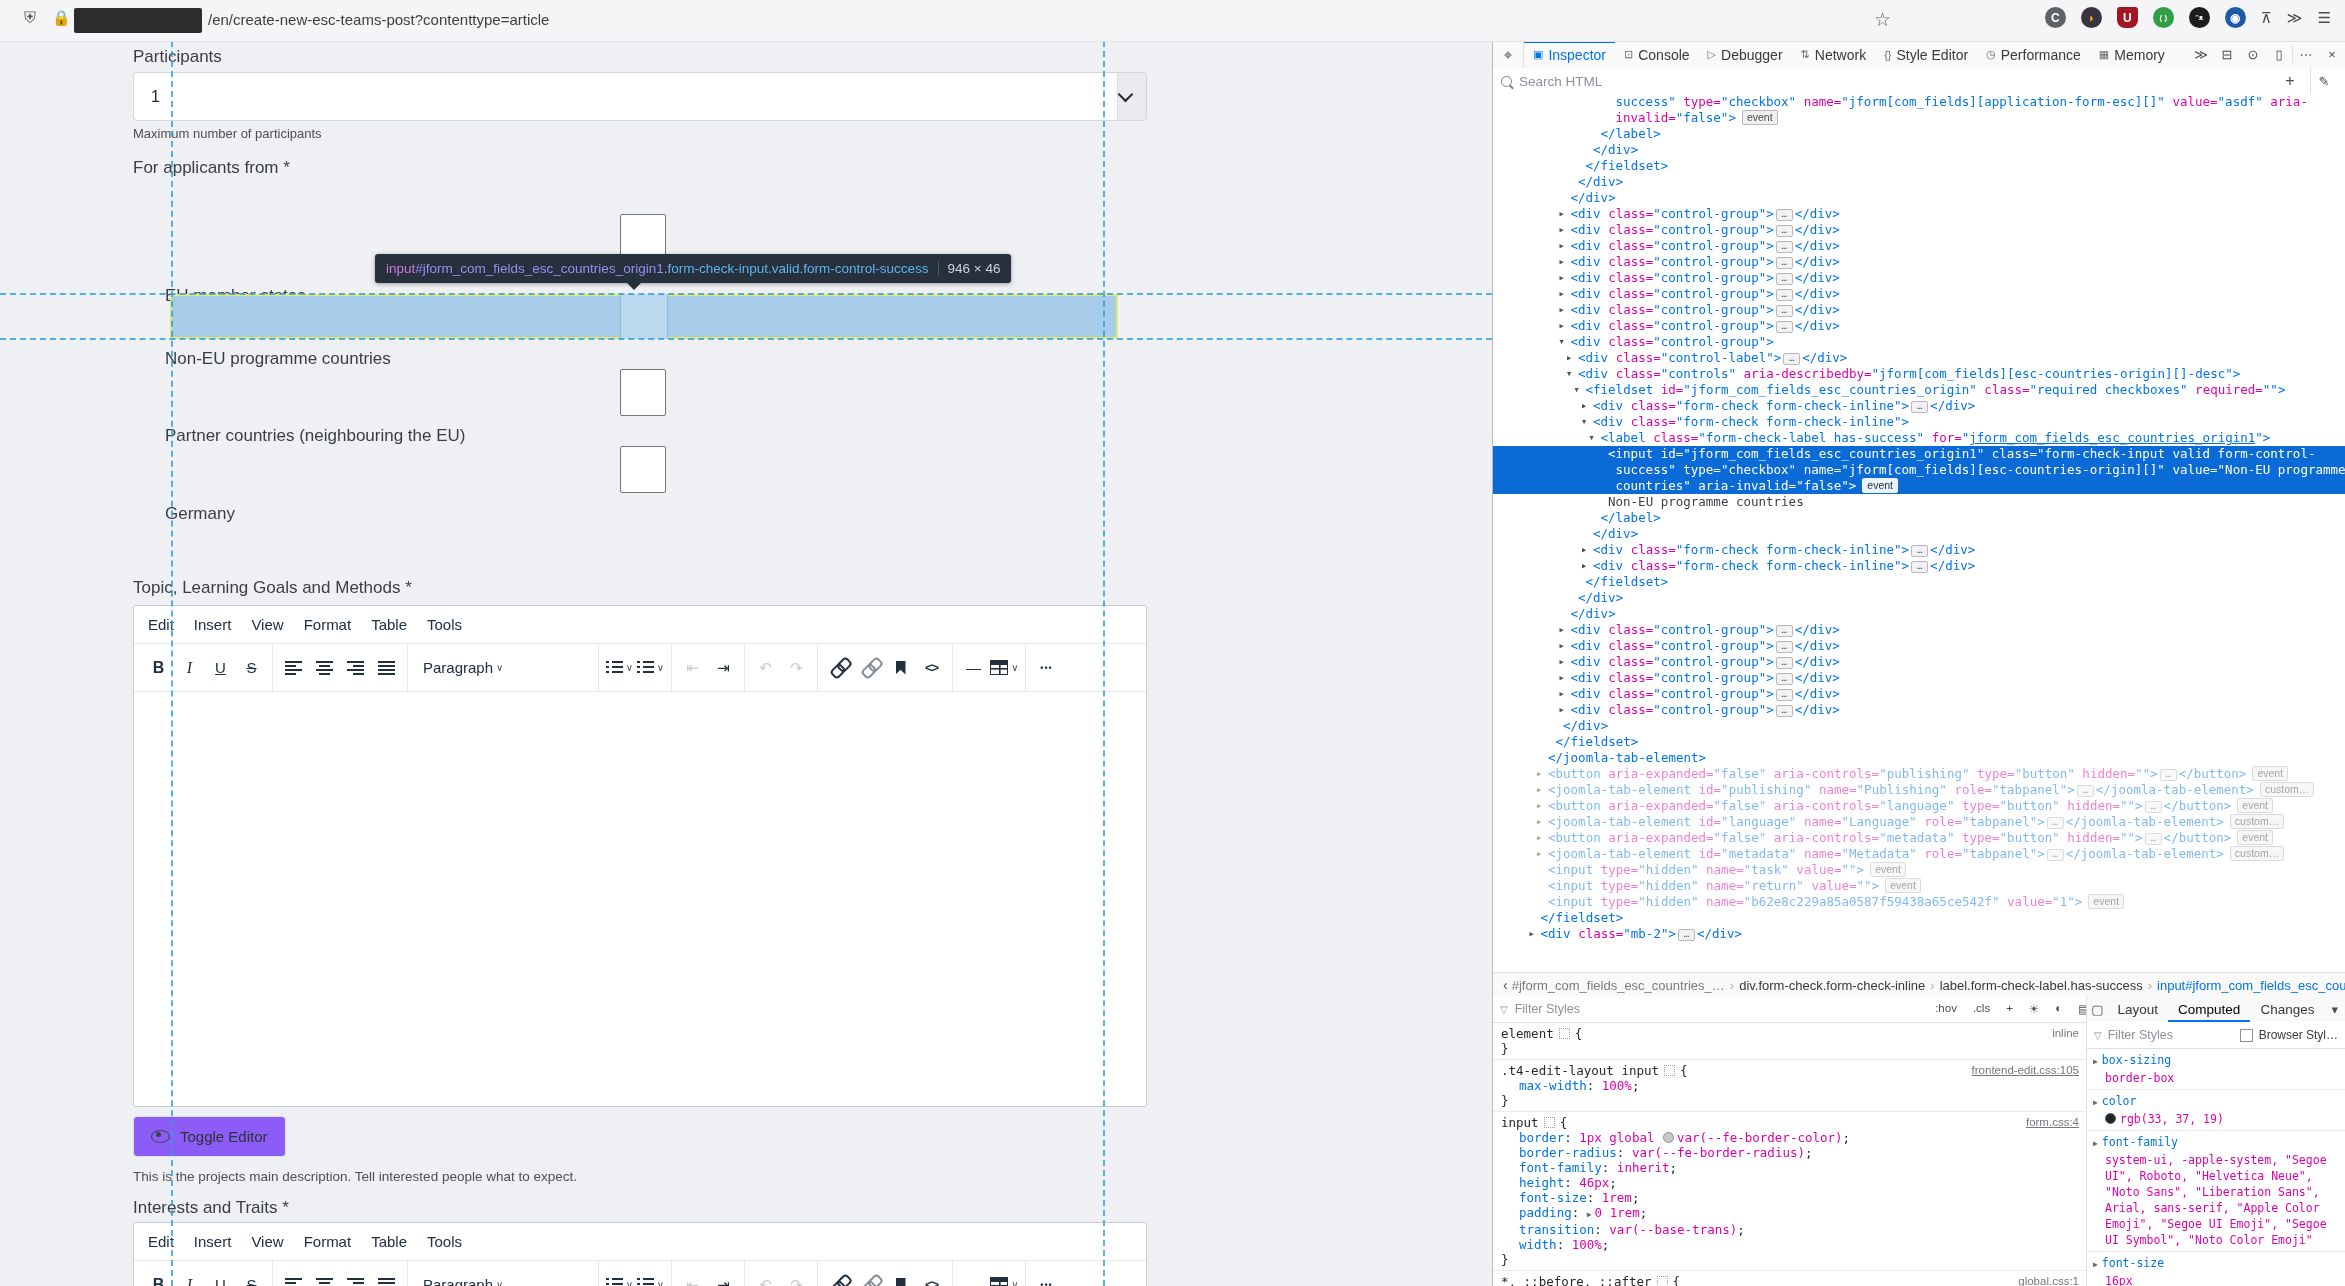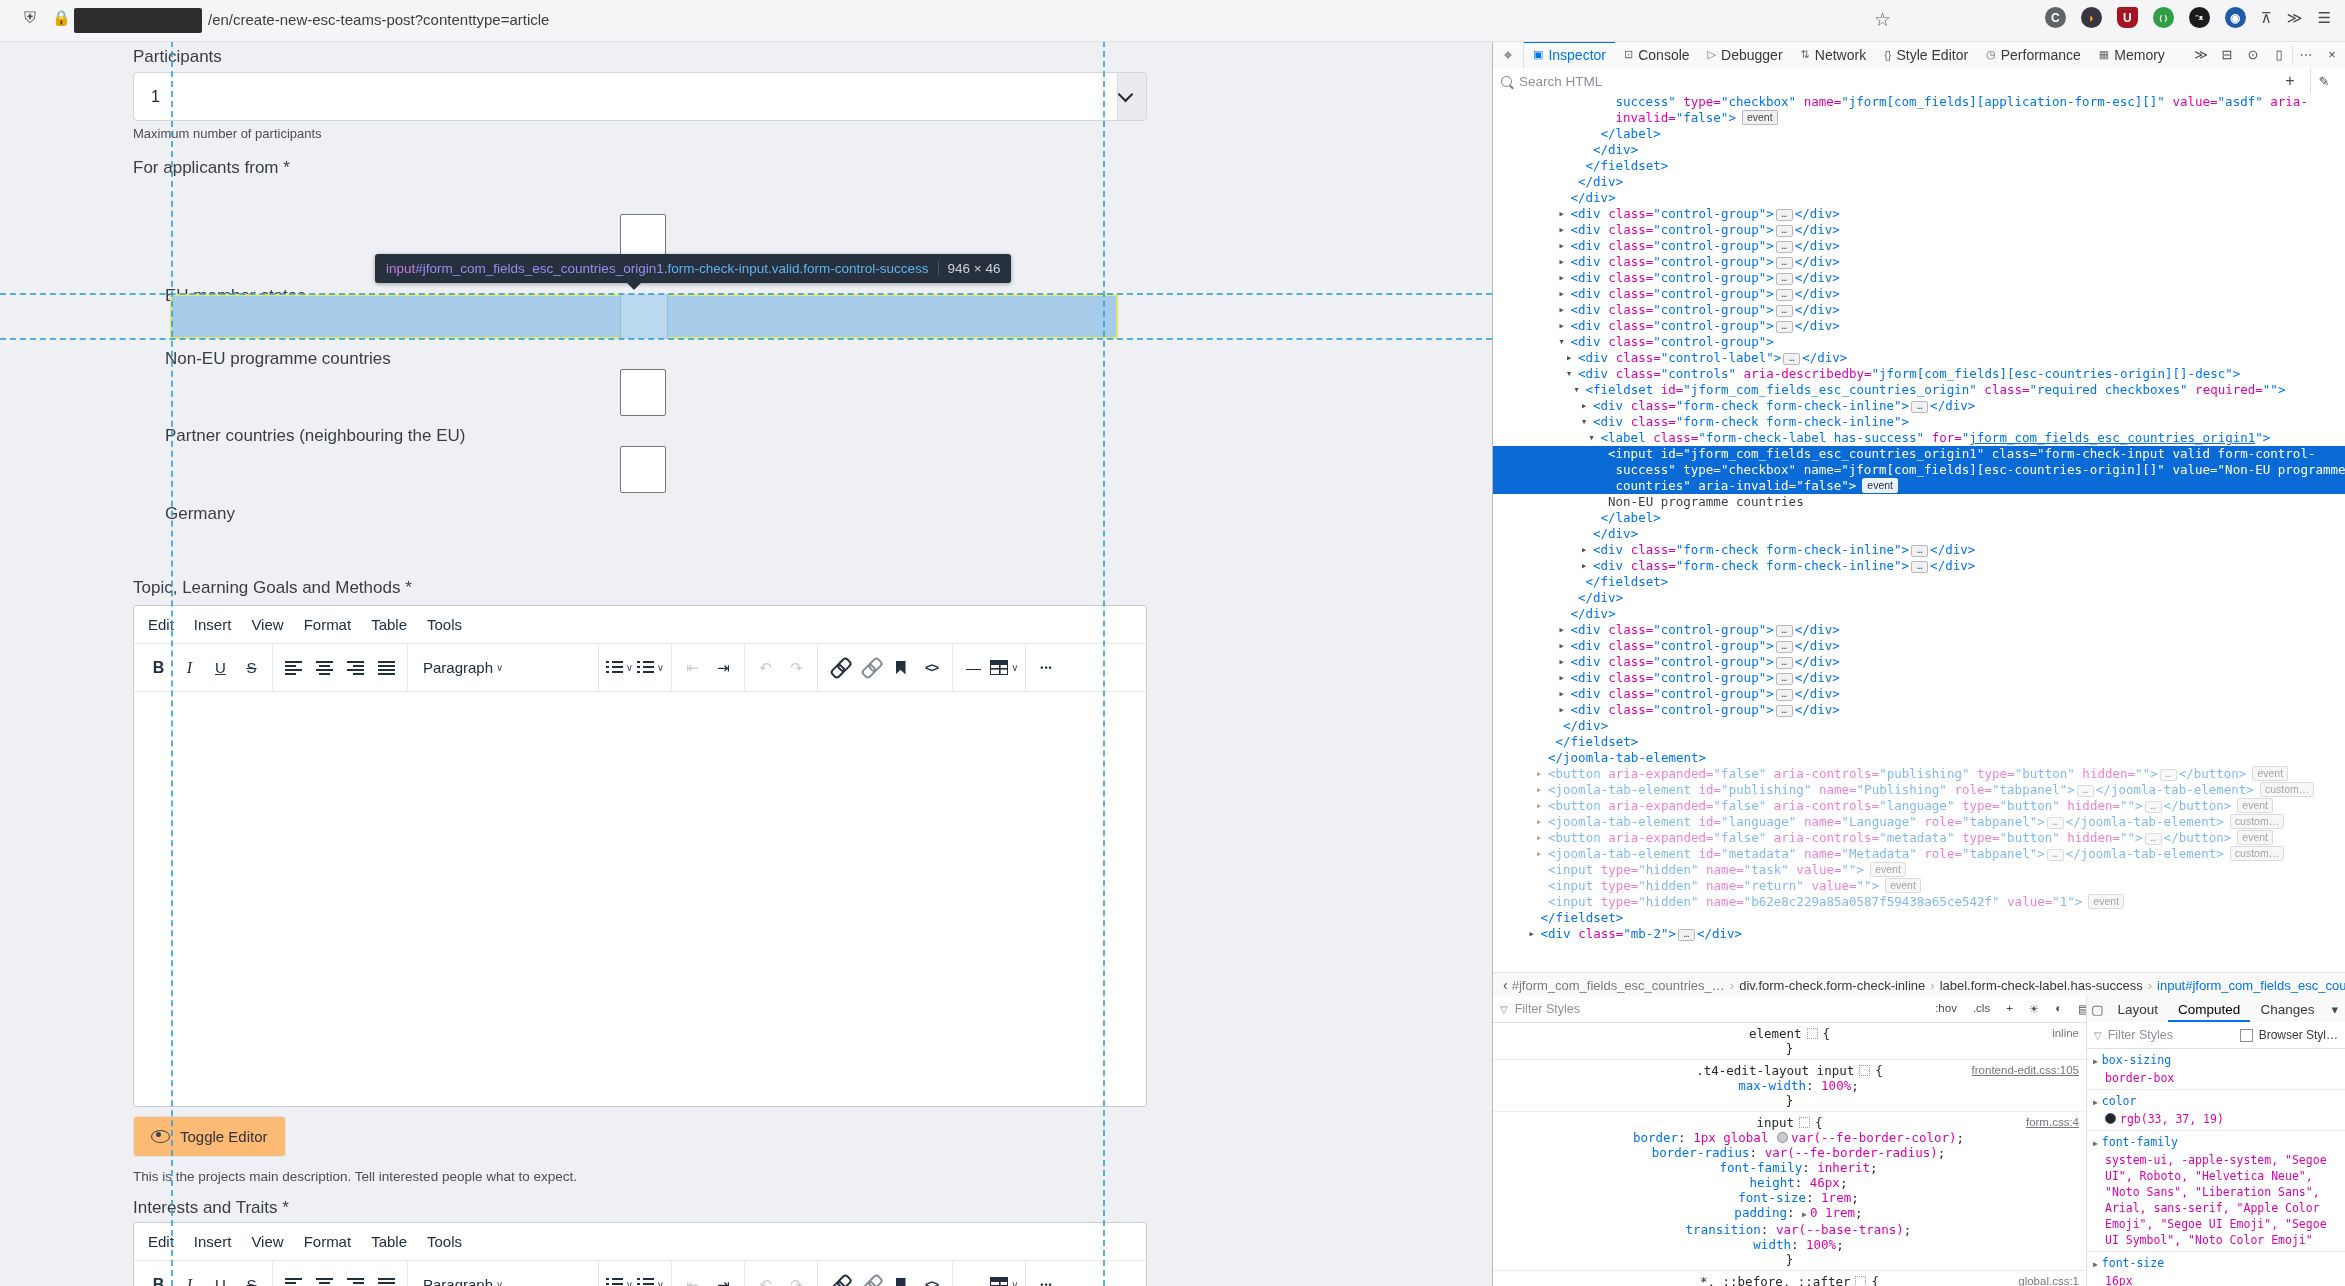--- a/index.html
+++ b/index.html
@@ -84,21 +84,21 @@
        clip-path:polygon(0 0,100% 0,100% 100%,50% 66%,0 100%);}
   .tbl{width:16px;height:13px;border:1.6px solid #222f3e;background-repeat:no-repeat;
        background-image:linear-gradient(#222f3e,#222f3e),linear-gradient(#222f3e,#222f3e),linear-gradient(#222f3e,#222f3e);
        background-size:16px 4px,1.6px 13px,16px 1.6px;background-position:0 0,50% 0,0 7px;}
   .ed-status{position:absolute;bottom:0;left:0;right:0;height:21px;border-top:1px solid #edf0f2;
              display:flex;align-items:center;justify-content:flex-end;padding-right:28px;
              font-size:10px;letter-spacing:.7px;color:#77808a;background:#fff;}
   .grip{position:absolute;right:6px;bottom:5px;width:10px;height:10px;background-repeat:no-repeat;
         background-image:linear-gradient(135deg,transparent 45%,#9aa2ab 45%,#9aa2ab 55%,transparent 55%),
                          linear-gradient(135deg,transparent 70%,#9aa2ab 70%,#9aa2ab 80%,transparent 80%);}
-  .toggle-btn{position:absolute;left:133px;top:1075px;height:39px;padding:0 17px;background:#fdba74;
+  .toggle-btn{position:absolute;left:133px;top:1075px;height:39px;padding:0 17px;background:#8b5cf6;
               border:1px solid #dde0e5;border-radius:4px;display:flex;align-items:center;gap:10px;
               font-size:15px;color:#2f3237;}
   .eye{width:17px;height:11px;border:1.7px solid #3c4248;border-radius:50%;position:relative;}
   .eye::after{content:"";position:absolute;width:5px;height:5px;background:#3c4248;border-radius:50%;left:4px;top:1.2px;}
 
   
   .dev{position:absolute;left:1492px;top:41px;width:852px;height:1245px;background:#fff;
        border-left:1px solid #b9b9be;font-family:"Liberation Sans",sans-serif;color:#38383d;}
   .dt-toolbar{position:absolute;left:0;right:0;top:0;height:27px;background:#f9f9fa;
               border-bottom:1px solid #e0e0e2;display:flex;align-items:center;}
@@ -147,21 +147,21 @@
            border-bottom:1px solid #e0e0e2;display:flex;align-items:center;font-size:13.5px;}
   .subtab{padding:0 10px;height:100%;display:flex;align-items:center;position:relative;color:#38383d;}
   .subtab.active{color:#000000;}
   .subtab.active::after{content:"";position:absolute;left:0;right:0;bottom:0;height:2px;background:#0074e8;}
   .rules-head{position:absolute;left:0;top:0;width:593px;height:26px;border-bottom:1px solid #e0e0e2;
               display:flex;align-items:center;gap:7px;padding:0 7px;background:#fff;}
   .funnel{color:#8a8a90;font-size:10px;}
   .f-ph{font-size:12.5px;color:#90909a;flex:1;}
   .r-tgl{font-size:11.5px;color:#4a4a4f;padding:0 4px;}
   .rules-body{position:absolute;left:0;top:27px;bottom:0;width:593px;border-right:1px solid #e0e0e2;
-              overflow:hidden;font-family:"DejaVu Sans Mono",monospace;font-size:12.5px;line-height:15px;color:#26282b;text-align:center;}
+              overflow:hidden;font-family:"DejaVu Sans Mono",monospace;font-size:12.5px;line-height:15px;color:#26282b;}
   .rule{border-bottom:1px solid #ececef;padding:3px 0;}
   .r-row{padding:0 8px;position:relative;white-space:pre;}
   .r-link{position:absolute;right:7px;top:0;font-size:11.5px;color:#77777d;text-decoration:underline;
           font-family:"Liberation Sans",sans-serif;}
   .r-link.plain{text-decoration:none;}
   .tgt{display:inline-block;width:9px;height:9px;border:1px dotted #9a9aa0;margin:0 5px;vertical-align:-1px;}
   .r-prop{padding-left:26px;}
   .pn{color:#0074e8;}.pv{color:#dd00a9;}
   .sw{display:inline-block;width:9px;height:9px;border-radius:50%;background:#c9c9ce;border:1px solid #8f8f94;
       vertical-align:-1px;margin:0 3px 0 1px;}

